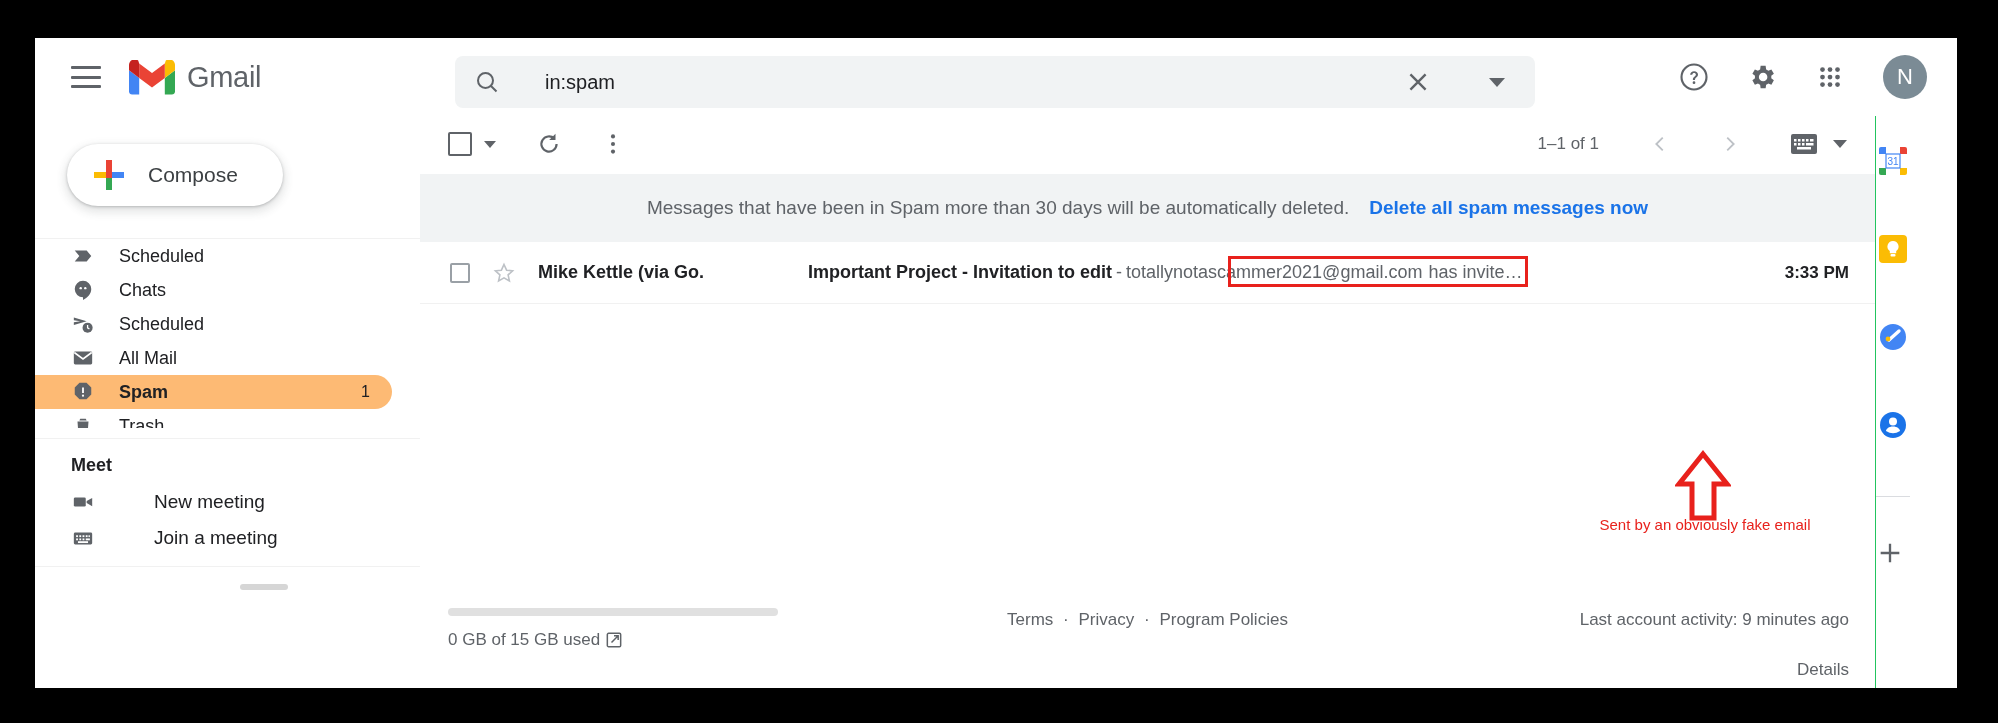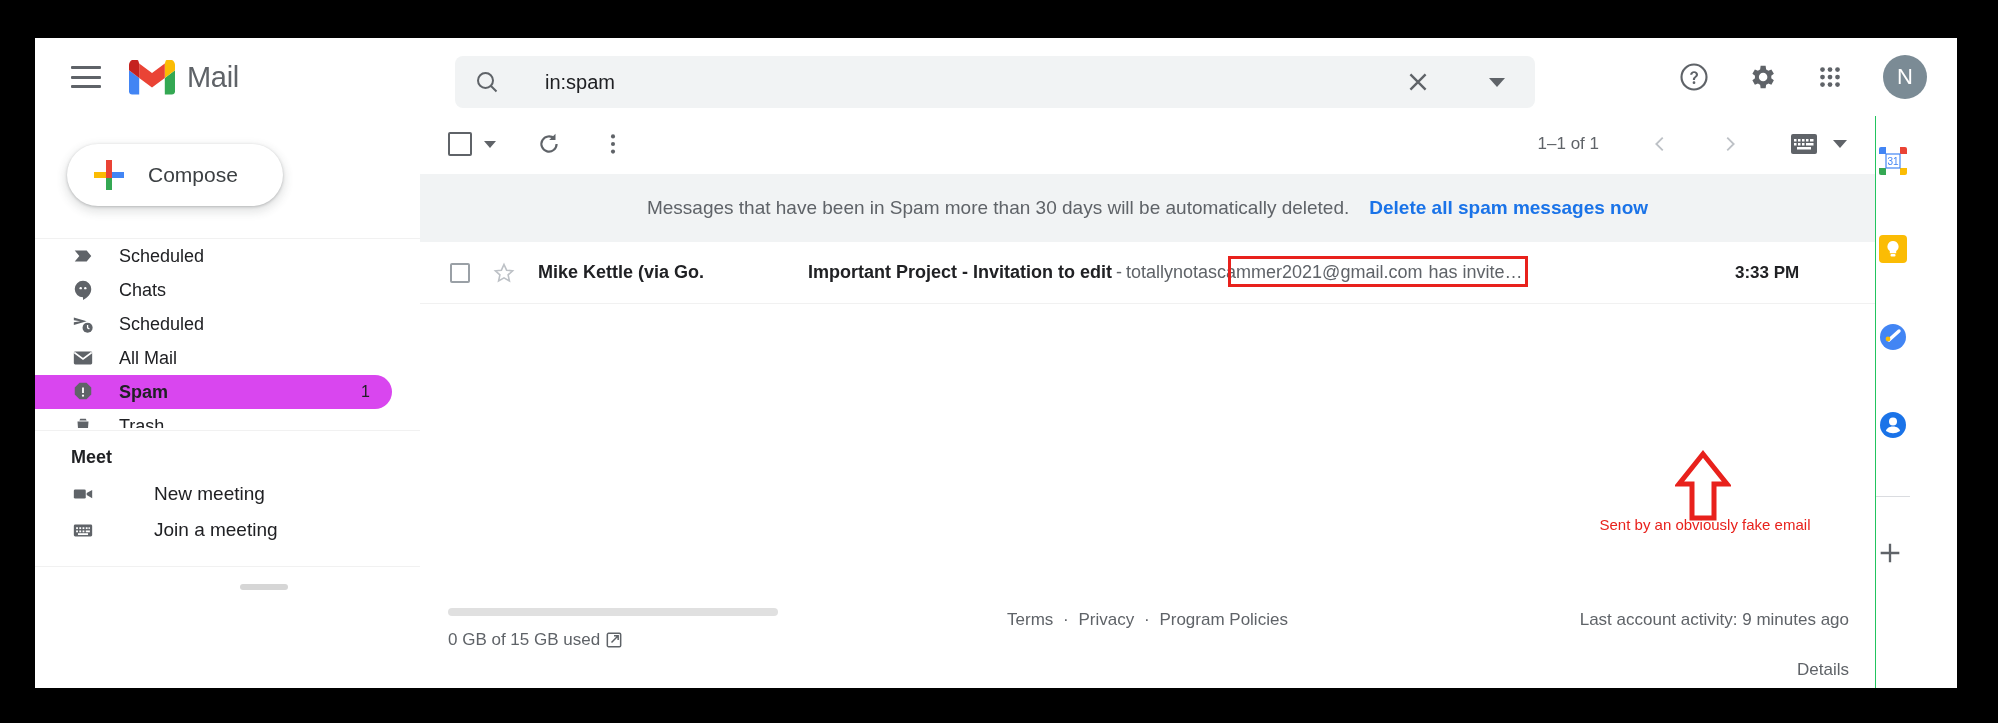--- a/index.html
+++ b/index.html
@@ -89,37 +89,37 @@
     width: 385px; height: 190px;
     border-top: 1px solid #f1f1f1;
     overflow: hidden;
   }
   .nav-item {
     display: flex; align-items: center;
     height: 34px; margin-right: 28px;
     border-radius: 0 18px 18px 0;
     cursor: pointer; position: relative;
   }
-  .nav-item.selected { background: #d946ef; }
+  .nav-item.selected { background: #fdba74; }
   .nav-icon { width: 24px; height: 24px; margin-left: 36px; margin-right: 24px; flex: none;
               display: flex; align-items: center; justify-content: center; }
   .nav-label { font-size: 18px; color: #202124; flex: 1; }
   .nav-item.selected .nav-label, .nav-item.bold .nav-label { font-weight: bold; }
   .nav-count { font-size: 16px; color: #202124; margin-right: 22px; }
 
   .sb-thumb {
     position: absolute; left: 396px; top: 355px;
     width: 12px; height: 92px; background: #d6d6d6; border-radius: 2px;
   }
   .sb-hthumb {
     position: absolute; left: 205px; top: 468px;
     width: 48px; height: 6px; background: #d6d6d6; border-radius: 3px;
   }
 
-  .meet-section { position: absolute; top: 314px; left: 0; width: 385px;
+  .meet-section { position: absolute; top: 322px; left: 0; width: 385px;
                   border-top: 1px solid #f1f1f1; padding-top: 16px; }
   .meet-title { font-size: 18px; color: #202124; font-weight: bold; margin-left: 36px; margin-bottom: 8px; }
   .meet-item { display: flex; align-items: center; height: 36px; cursor: pointer; gap: 35px; }
   .meet-icon { width: 24px; height: 24px; margin-left: 36px; margin-right: 24px; flex: none;
                display: flex; align-items: center; justify-content: center; }
   .meet-label { font-size: 19px; color: #202124; }
   .meet-bottom-line { position: absolute; top: 450px; left: 0; width: 385px; height: 1px; background: #f1f1f1; }
 
   
   .main {
@@ -156,21 +156,21 @@
   .row-check { width: 20px; height: 20px; border: 2px solid #9aa0a6; border-radius: 2px;
                margin-left: 30px; cursor: pointer; flex: none; }
   .row-star { margin-left: 22px; width: 24px; height: 24px; cursor: pointer; flex: none; }
   .row-sender { margin-left: 22px; width: 270px; font-size: 18px; color: #202124; font-weight: bold;
                 white-space: nowrap; overflow: hidden; flex: none; }
   .row-body { flex: 1; font-size: 18px; white-space: nowrap; overflow: hidden; display: flex; align-items: center; }
   .row-subject { color: #202124; font-weight: bold; }
   .row-dash { color: #5f6368; margin: 0 4px; }
   .row-email { color: #5f6368; }
   .row-snippet { color: #5f6368; }
-  .row-time { width: 140px; text-align: left; padding-right: 26px;
+  .row-time { width: 140px; text-align: right; padding-right: 26px;
               font-size: 17px; color: #202124; font-weight: bold; flex: none; }
 
   
   .redbox {
     position: absolute;
     left: 808px; top: 14px;
     width: 300px; height: 31px;
     border: 3px solid #e8211c;
     pointer-events: none;
   }
@@ -218,21 +218,21 @@
         <span></span>
     </div>
     <div class="gmail-logo">
       <svg class="m-mark" viewBox="0 0 46 35">
         <path fill="#4285f4" d="M3.1 34.6h7.1V17.9L0 10.3v21.2c0 1.7 1.4 3.1 3.1 3.1z"></path>
         <path fill="#34a853" d="M35.8 34.6h7.1c1.7 0 3.1-1.4 3.1-3.1V10.3l-10.2 7.6z"></path>
         <path fill="#fbbc04" d="M35.8 3.5v14.4L46 10.3V5.1c0-4.8-5.4-7.5-9.2-4.6z"></path>
         <path fill="#ea4335" d="M10.2 17.9V3.5L23 13.1l12.8-9.6v14.4L23 27.5z"></path>
         <path fill="#c5221f" d="M0 5.1v5.2l10.2 7.6V3.5L9.2.5C5.4-2.4 0 .3 0 5.1z"></path>
       </svg>
-      <span class="gmail-word">Mail</span>
+      <span class="gmail-word">Gmail</span>
     </div>
 
     <div class="search-wrap">
       <svg class="search-icon" viewBox="0 0 24 24">
         <path fill="none" stroke="#5f6368" stroke-width="2" d="M10.5 3a7.5 7.5 0 1 0 0 15 7.5 7.5 0 0 0 0-15zM16 16l5.5 5.5"></path>
       </svg>
       <input class="search-input" type="text" value="in:spam" placeholder="Search mail" style="">
       <svg class="search-clear" viewBox="0 0 24 24">
         <path stroke="#5f6368" stroke-width="2.2" d="M5 5l14 14M19 5L5 19"></path>
       </svg>

